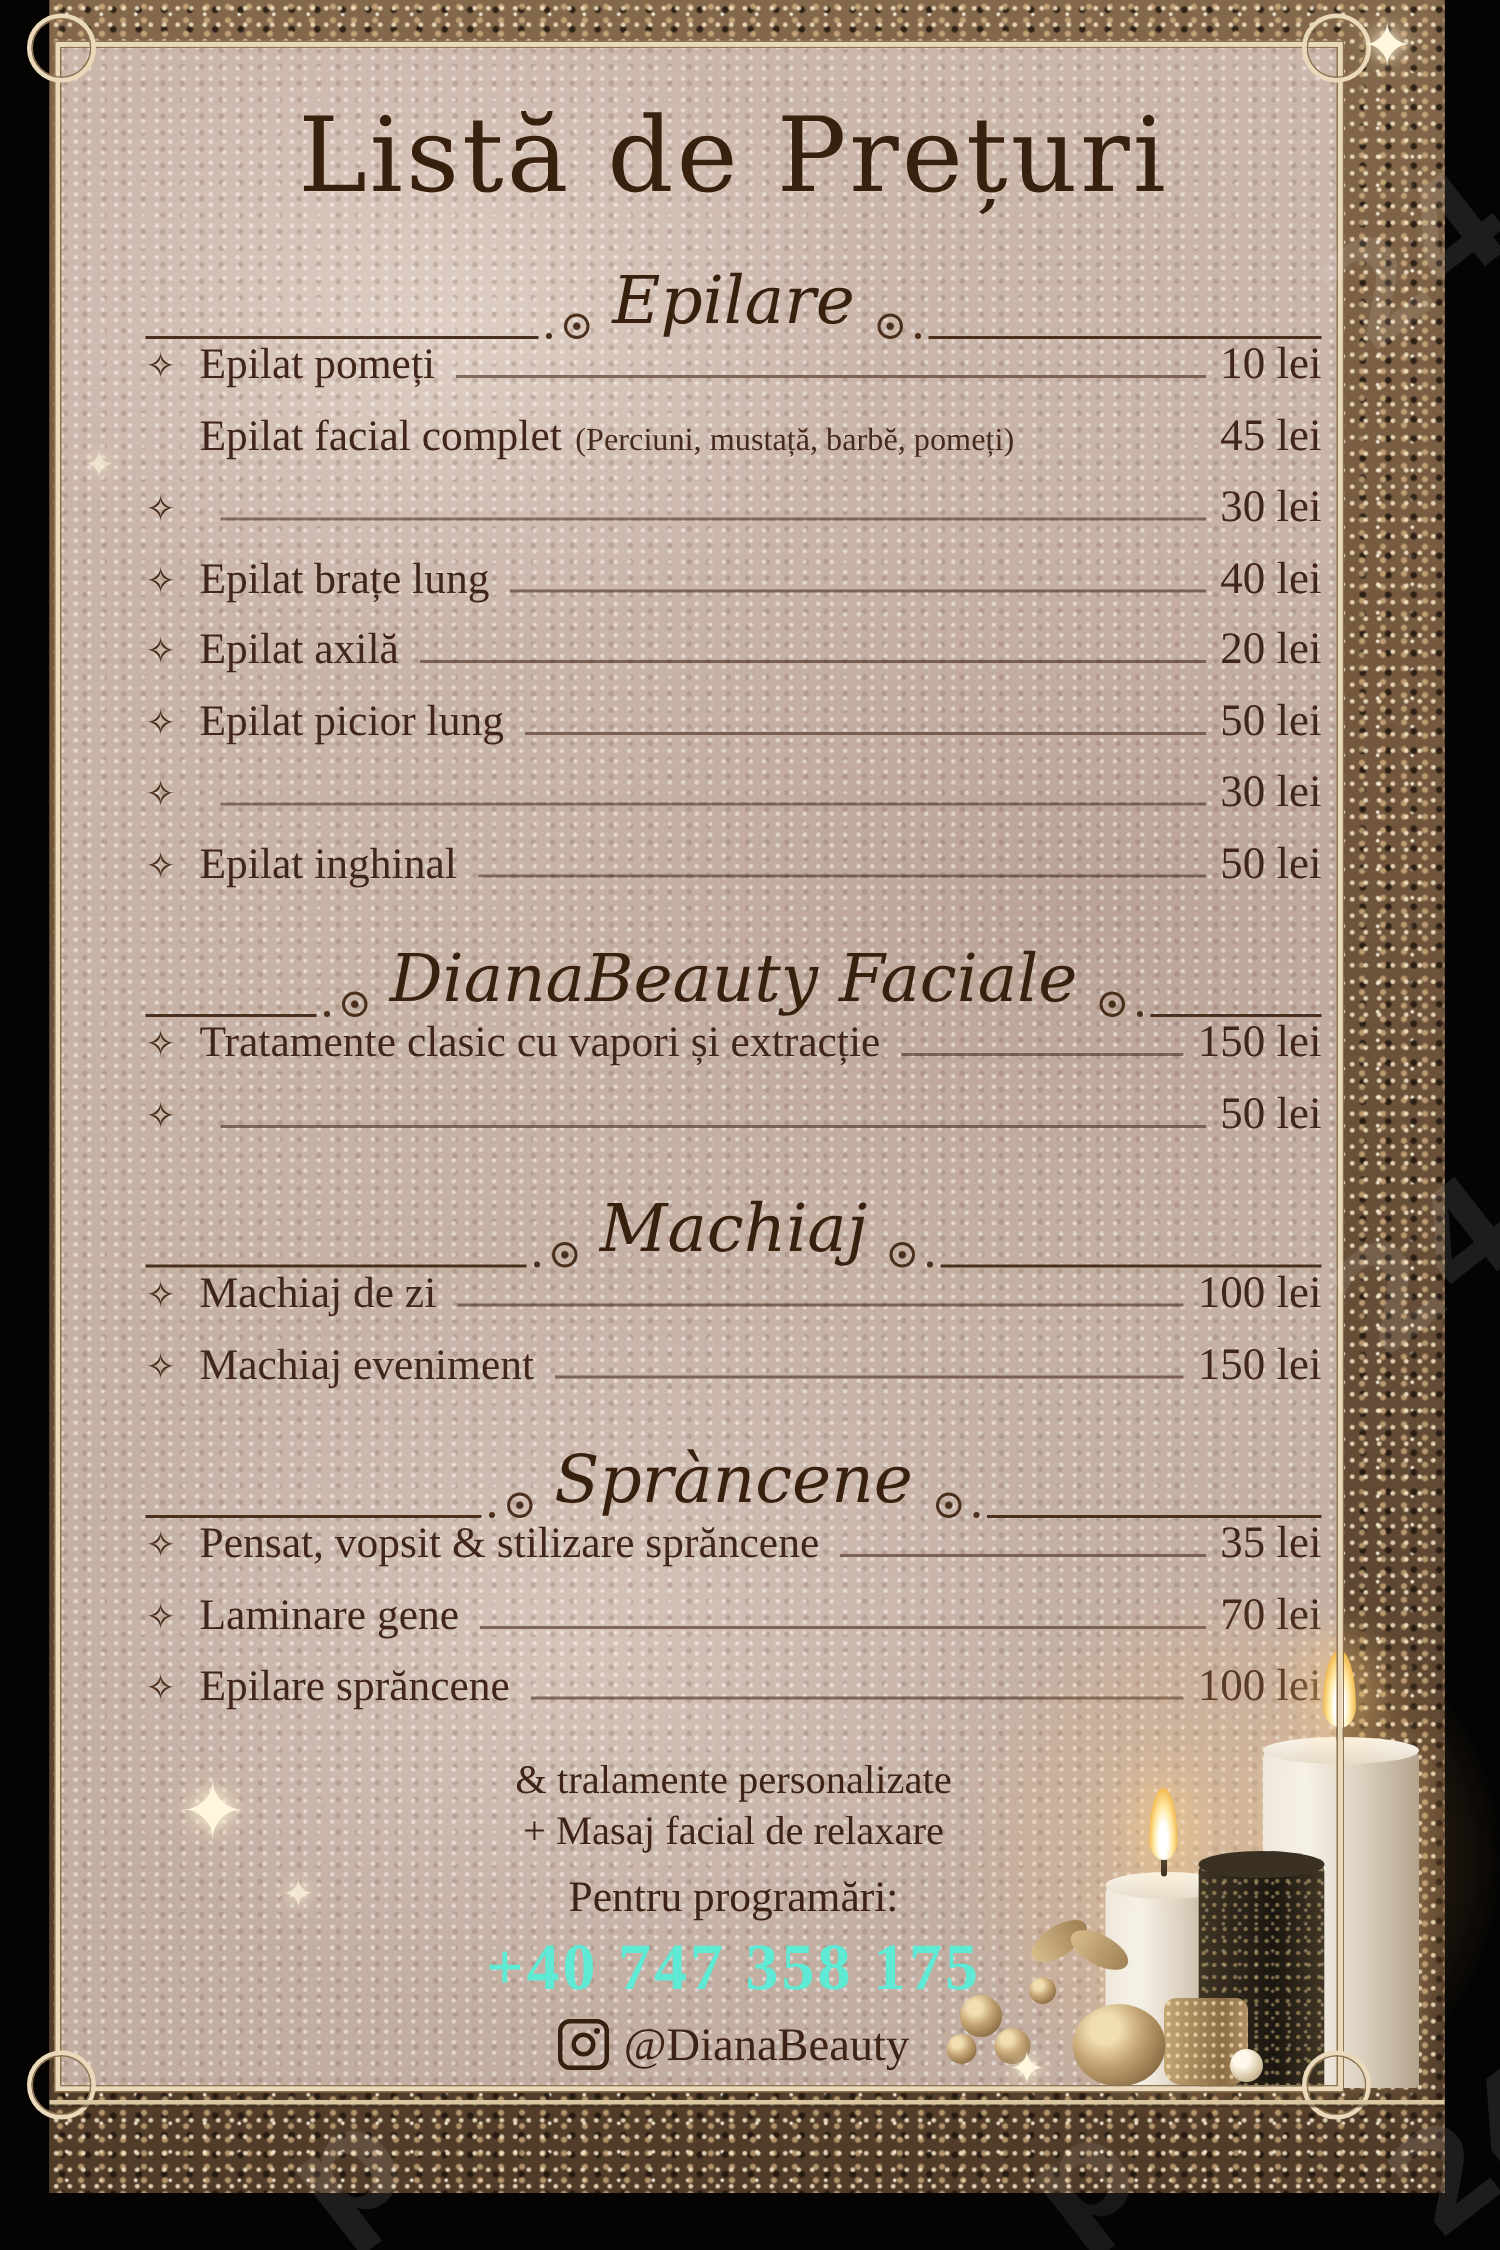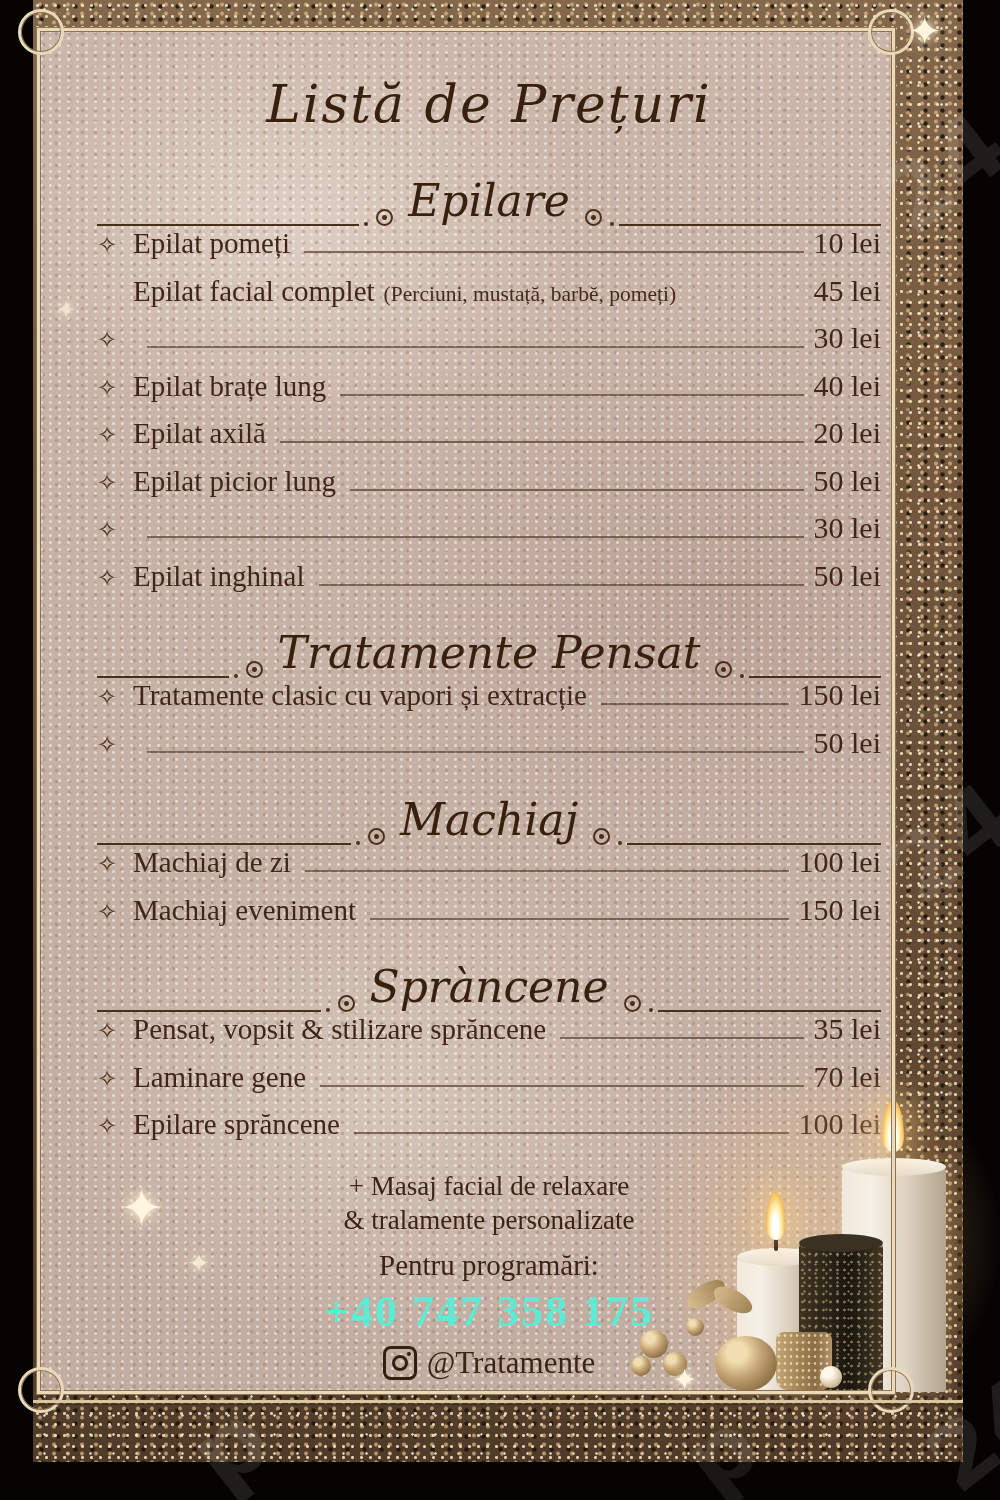--- a/index.html
+++ b/index.html
@@ -33,21 +33,21 @@
   .corner{position:absolute;width:40px;height:40px;border:3px solid #ead9ba;border-radius:50%;
     box-shadow:inset 0 0 0 1px #8d734f;}
   .c-tl{left:-22px;top:-22px}.c-tr{right:-22px;top:-22px}
   .c-bl{left:-22px;bottom:-22px}.c-br{right:-22px;bottom:-22px}
   .shelf-line{position:absolute;left:33px;top:1400px;width:930px;height:3px;background:#d9c7a2;
     box-shadow:0 2px 0 rgba(60,44,26,.6);}
   
   .content{position:absolute;left:70px;top:28px;width:858px;height:1366px;
     padding:0 47px 0 27px;box-sizing:border-box;color:#3e2517;}
   .title{margin-top:26px;height:100px;display:flex;align-items:center;justify-content:center;
-    font-family:"DejaVu Serif", serif;font-style:italic;font-size:52px;letter-spacing:2px;
+    font-family:"DejaVu Serif", serif;font-size:69px;letter-spacing:2px;
     color:#38200f;text-shadow:0 1px 1px rgba(255,240,220,.25);}
   .section-heading{display:flex;align-items:flex-end;height:58px;margin-top:14px;}
   .h-line{flex:1;height:2px;background:#4a2f1c;}
   .h-dot{width:4px;height:4px;border-radius:50%;background:#4a2f1c;margin:0 5px;}
   .h-ring{width:13px;height:13px;border:2px solid #4a2f1c;border-radius:50%;
     background:radial-gradient(circle,#4a2f1c 0 2px,transparent 3px);margin:0 3px;}
   .h-word{font-family:"DejaVu Serif", serif;font-style:italic;font-size:44px;color:#38200f;
     margin:0 12px;white-space:nowrap;}
   .rows{margin-top:0;}
   .row{display:flex;align-items:baseline;height:47.5px;font-size:29px;color:#40261a;}
@@ -172,21 +172,21 @@
             <span class="bullet">✧</span>
             <span class="label">Epilat inghinal</span>
             <span class="leader"></span>
             <span class="price">50 lei</span>
           </div>
         </div>
         <div class="section-heading">
           <span class="h-line"></span>
           <span class="h-dot"></span>
           <span class="h-ring"></span>
-          <span class="h-word">Tratamente Pensat</span>
+          <span class="h-word">DianaBeauty Faciale</span>
           <span class="h-ring"></span>
           <span class="h-dot"></span>
           <span class="h-line"></span>
         </div>
         <div class="rows">
           <div class="row">
             <span class="bullet">✧</span>
             <span class="label">Tratamente clasic cu vapori și extracție</span>
             <span class="leader"></span>
             <span class="price">150 lei</span>
@@ -244,27 +244,27 @@
           </div>
           <div class="row">
             <span class="bullet">✧</span>
             <span class="label">Epilare sprăncene</span>
             <span class="leader"></span>
             <span class="price">100 lei</span>
           </div>
         </div>
       </div>
     <div class="footer">
+      <div class="extra">&amp; tralamente personalizate</div>
       <div class="extra">+ Masaj facial de relaxare</div>
-      <div class="extra">&amp; tralamente personalizate</div>
       <div class="booking">Pentru programări:</div>
       <div class="phone">+40 747 358 175</div>
       <div class="insta-row">
         <span class="ig-icon"></span>
-        <span>@Tratamente</span>
+        <span>@DianaBeauty</span>
       </div>
     </div>
   </div>
 
   <div class="glow"></div>
   <div>
     <div class="candle candle-white" style="left:842px;top:1166px;width:104px;height:226px;">
         <div class="top"></div>
       </div>
     <div class="wick" style="left:891px;top:1148px;"></div>

